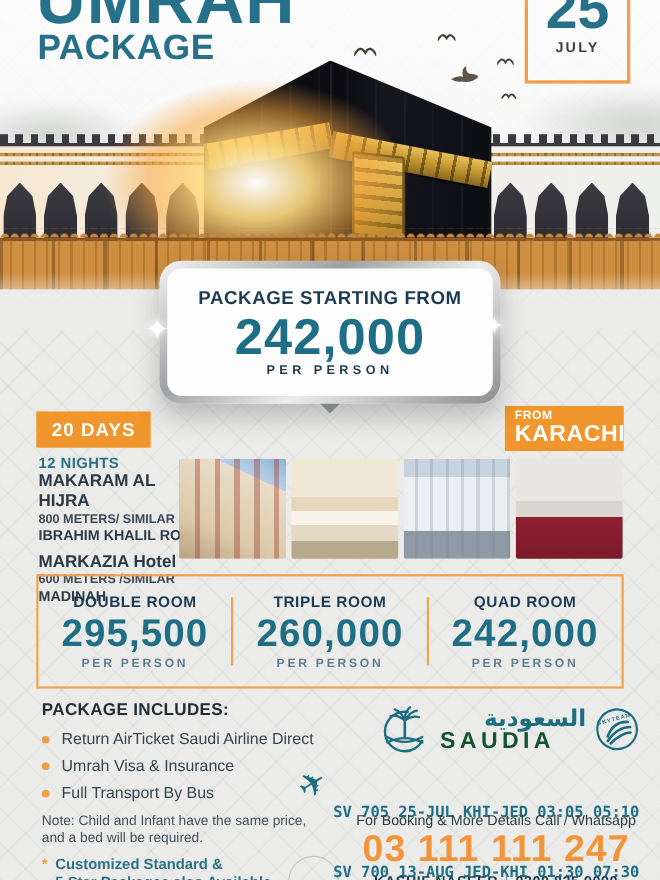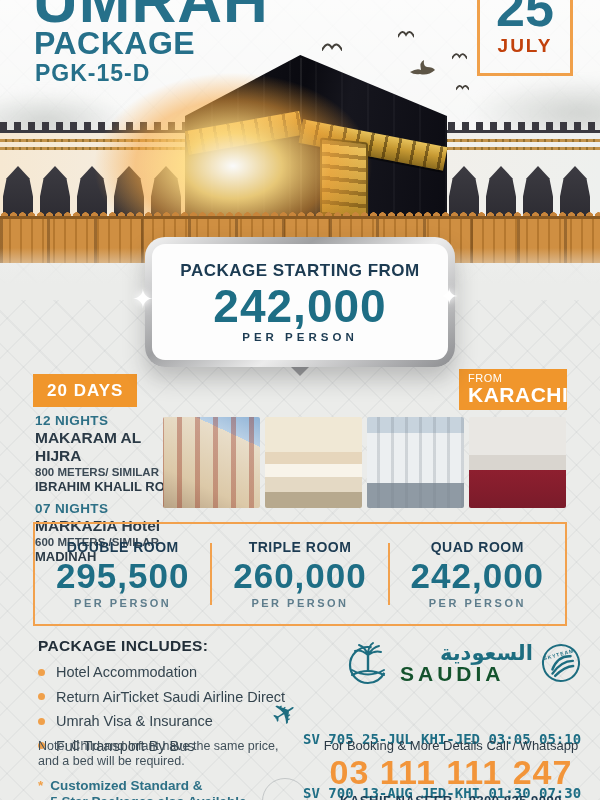--- a/index.html
+++ b/index.html
@@ -60,42 +60,42 @@
     background:linear-gradient(180deg, rgba(235,236,234,0), #ebecea 70%);}
   .bird{position:absolute;}
   
   .title{position:absolute;left:33px;top:-30px;z-index:3;font-size:62px;line-height:62px;font-weight:800;
     color:#26708a;letter-spacing:1px;}
   .subtitle{position:absolute;left:34px;top:26px;z-index:3;font-size:32px;line-height:34px;font-weight:800;color:#26708a;letter-spacing:.5px;}
   .pkgcode{position:absolute;left:35px;top:60px;z-index:3;font-size:23px;font-weight:700;color:#26708a;letter-spacing:1px;}
   .datebox{position:absolute;left:477px;top:-16px;width:90px;height:86px;z-index:3;
     border:3px solid #f0a04a;display:flex;flex-direction:column;align-items:center;justify-content:flex-start;}
   .datebox .day{font-size:52px;line-height:54px;font-weight:800;color:#26708a;margin-top:-6px;}
-  .datebox .month{font-size:19px;font-weight:700;color:#c2410c;letter-spacing:2px;margin-top:0;}
+  .datebox .month{font-size:13px;font-weight:700;color:#404040;letter-spacing:2px;margin-top:0;}
   
   .badge-wrap{position:absolute;left:145px;top:237px;width:310px;height:130px;z-index:5;
     border-radius:20px;padding:7px;box-sizing:border-box;
     background:linear-gradient(145deg,#f4f4f4,#9fa0a2 35%,#ececec 60%,#8c8d90);
     box-shadow:0 12px 22px rgba(40,40,45,.25);}
   .badge-in{width:100%;height:100%;border-radius:13px;background:#fdfdfd;
     display:flex;flex-direction:column;align-items:center;justify-content:center;}
   .badge-label{font-size:17px;font-weight:800;color:#1c3b52;letter-spacing:.5px;}
   .badge-price{font-size:46px;line-height:50px;font-weight:800;color:#1e6e85;letter-spacing:1px;}
   .badge-per{font-size:11.5px;font-weight:800;color:#1c3b52;letter-spacing:4px;}
   .badge-tail{position:absolute;left:290px;top:366px;z-index:4;width:0;height:0;
     border:10px solid transparent;border-top-color:#9b9c9e;}
   .sparkle{position:absolute;z-index:6;color:#ffffff;font-size:26px;
     text-shadow:0 0 7px #fff,0 0 14px rgba(255,255,255,.9);}
   .sparkle.s1{left:132px;top:284px;} .sparkle.s2{left:440px;top:284px;font-size:22px;}
   
   .days-badge{position:absolute;left:33px;top:374px;z-index:2;background:#f0962c;color:#fff;
     font-size:17px;font-weight:800;letter-spacing:1px;padding:7px 14px 6px;}
   .from-badge{position:absolute;left:459px;top:369px;z-index:2;width:108px;box-sizing:border-box;
     background:#f0962c;color:#fff;padding:3px 9px 5px;}
-  .from-badge .from{font-size:11px;font-weight:400;line-height:12px;letter-spacing:.5px;}
+  .from-badge .from{font-size:11px;font-weight:700;line-height:12px;letter-spacing:.5px;}
   .from-badge .city{font-size:21px;font-weight:800;line-height:21px;letter-spacing:.5px;}
   
   .hotels{position:absolute;left:35px;top:413px;z-index:2;width:150px;}
   .h-nights{font-size:13.5px;font-weight:800;color:#2d7086;letter-spacing:.4px;}
   .h-name{font-size:15.5px;font-weight:700;color:#2b3a46;margin-top:1px;}
   .h-dist{font-size:11.5px;font-weight:700;color:#3c4a55;margin-top:1px;}
   .h-loc{font-size:13px;font-weight:700;color:#2b3a46;margin-top:1px;}
   .h-gap{height:7px;}
   .photos{position:absolute;left:163px;top:417px;z-index:2;display:flex;gap:5px;}
   .photo{width:97px;height:91px;border-radius:2px;}
@@ -199,21 +199,20 @@
     <svg class="bird" style="left:452px;top:52px" width="15" height="8" viewBox="0 0 20 10">
         <path d="M0 8 C4 1 7 1 10 6 C13 1 16 1 20 8" stroke="#44403a" stroke-width="2.4" fill="none" stroke-linecap="round"></path>
       </svg>
     <svg class="bird" style="left:456px;top:84px" width="13" height="7" viewBox="0 0 20 10">
         <path d="M0 8 C4 1 7 1 10 6 C13 1 16 1 20 8" stroke="#44403a" stroke-width="2.6" fill="none" stroke-linecap="round"></path>
       </svg>
   </div>
 
   <div class="title">UMRAH</div>
   <div class="subtitle">PACKAGE</div>
-  <div class="pkgcode">PGK-15-D</div>
   <div class="datebox">
     <div class="day">25</div>
     <div class="month">JULY</div>
   </div>
 
   <div class="badge-wrap">
     <div class="badge-in">
       <div class="badge-label">PACKAGE STARTING FROM</div>
       <div class="badge-price">242,000</div>
       <div class="badge-per">PER PERSON</div>
@@ -228,21 +227,20 @@
     <div class="from">FROM</div>
     <div class="city">KARACHI</div>
   </div>
 
   <div class="hotels">
     <div class="h-nights">12 NIGHTS</div>
     <div class="h-name">MAKARAM AL HIJRA</div>
     <div class="h-dist">800 METERS/ SIMILAR</div>
     <div class="h-loc">IBRAHIM KHALIL ROAD</div>
     <div class="h-gap"></div>
-    <div class="h-nights">07 NIGHTS</div>
     <div class="h-name">MARKAZIA Hotel</div>
     <div class="h-dist">600 METERS /SIMILAR</div>
     <div class="h-loc">MADINAH</div>
   </div>
   <div class="photos">
     <div class="photo p1"></div>
     <div class="photo p2"></div>
     <div class="photo p3"></div>
     <div class="photo p4"></div>
   </div>
@@ -263,24 +261,20 @@
     <div class="pcol">
       <div class="proom">QUAD ROOM</div>
       <div class="pprice">242,000</div>
       <div class="pper">PER PERSON</div>
     </div>
   </div>
 
   <div class="includes">
     <div class="inc-title">PACKAGE INCLUDES:</div>
     <ul class="inc-list">
-      <li>
-          <span class="dot"></span>
-          <span>Hotel Accommodation</span>
-        </li>
       <li>
           <span class="dot"></span>
           <span>Return AirTicket Saudi Airline Direct</span>
         </li>
       <li>
           <span class="dot"></span>
           <span>Umrah Visa &amp; Insurance</span>
         </li>
       <li>
           <span class="dot"></span>

